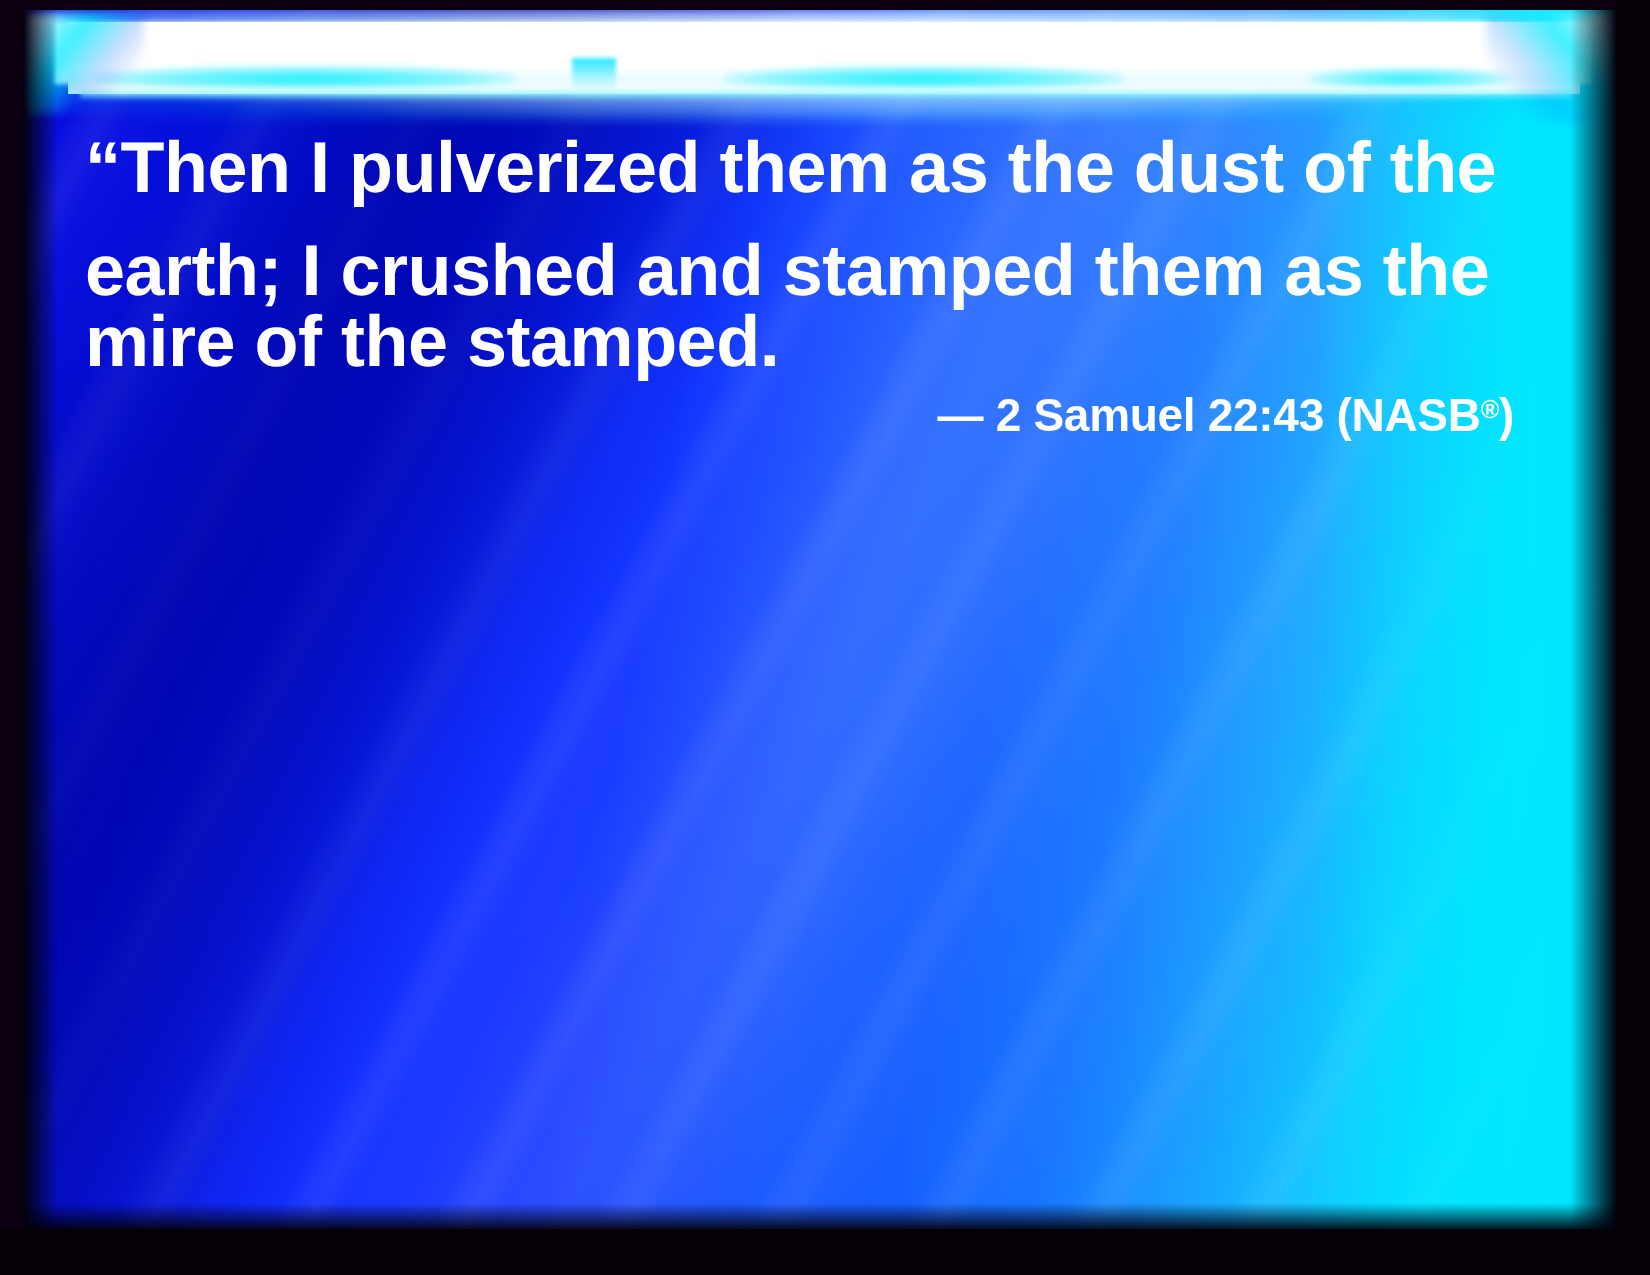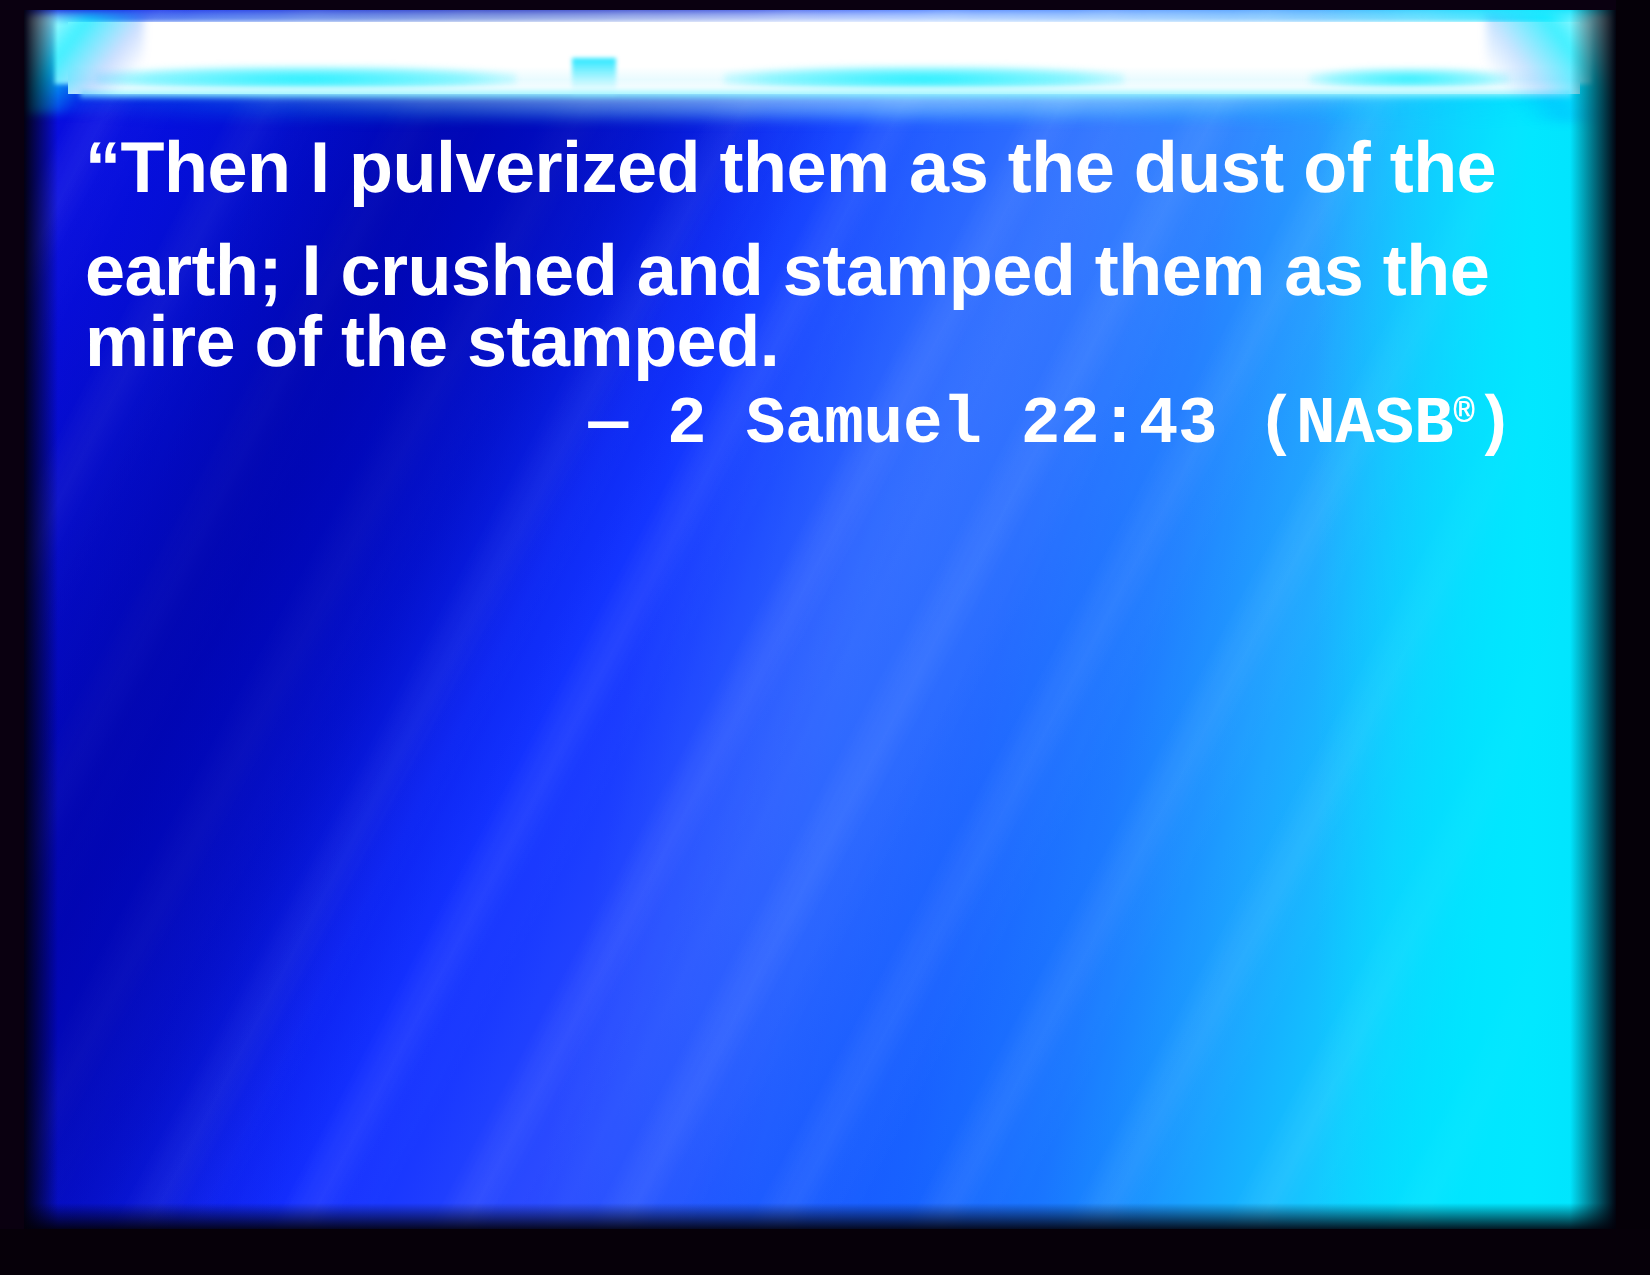--- a/index.html
+++ b/index.html
@@ -198,28 +198,27 @@
   .vl1 { top:122px; }
   .vl2 { top:209px;margin-top:16px; }
   .vl3 { top:296px; }
 
   .attribution {
     position:absolute;
     left:0; right:0;
     top:382px;
     padding-right:102px;
     text-align:right;
-    font-size:66px;
+    font-size:46px;
     font-weight:bold;
     line-height:1;
     letter-spacing:-0.3px;
     white-space:nowrap;
     z-index:20;
     color:#ffffff;
-    font-family:Liberation Mono, monospace;
   }
   .reg {
     font-size:0.55em;
     vertical-align: 0.52em;
     font-weight:bold;
   }
 </style>
 </head>
 <body>
 

